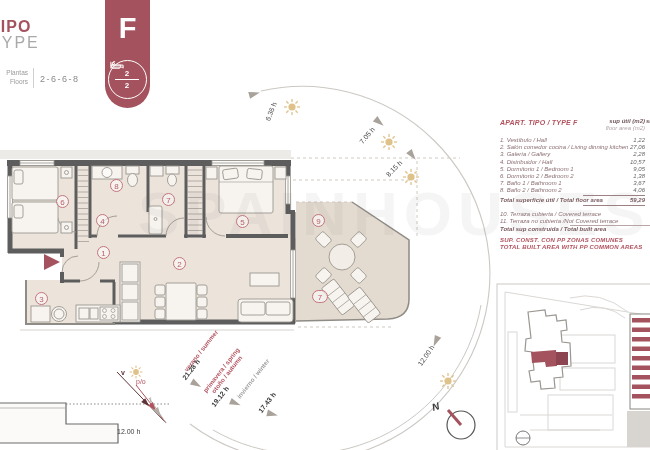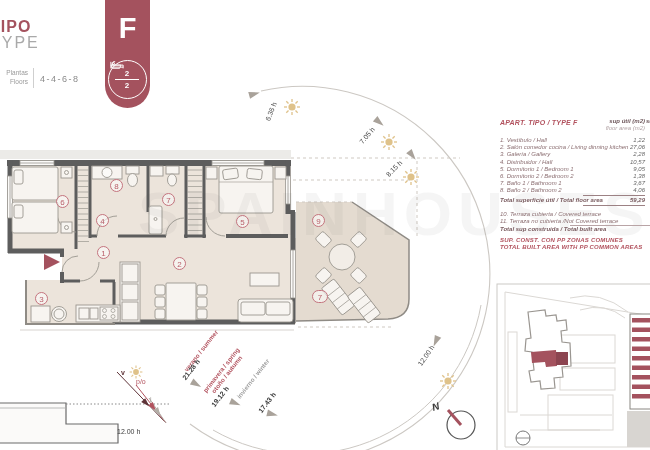--- a/index.html
+++ b/index.html
@@ -301,21 +301,21 @@
 
 <div class="abs wm">SPAINHOUSES</div>
 
 <div class="abs hd-tipo">TIPO</div>
 <div class="abs hd-type">TYPE</div>
 <div class="abs hd-pf">
   <span>Plantas</span><br>
   <span>Floors</span>
 </div>
 <div class="abs hd-div"></div>
-<div class="abs hd-range">4-4-6-8</div>
+<div class="abs hd-range">2-6-6-8</div>
 
 <div class="abs banner">
   <div class="banner-f">F</div>
   <div class="cap">
     <div class="cap-row">
       <svg width="16" height="9" viewBox="0 0 18 11">
         <g stroke="#fff" stroke-width="1.2" fill="none">
           <path d="M1.5,1 V9 M1.5,7.5 H16.5 M16.5,9 V5 M1.5,5 H16.5"></path>
           <circle cx="4.5" cy="3.2" r="1.4"></circle>
         </g>

